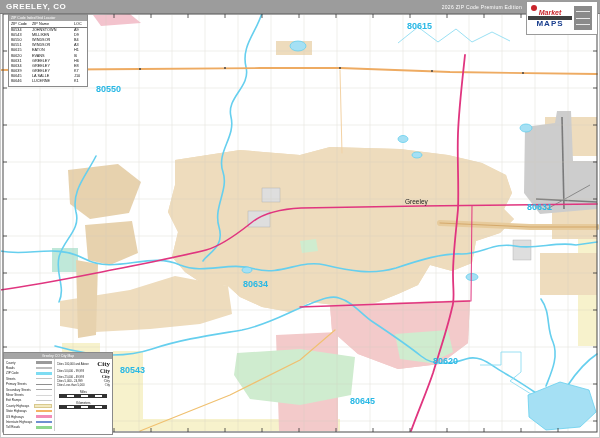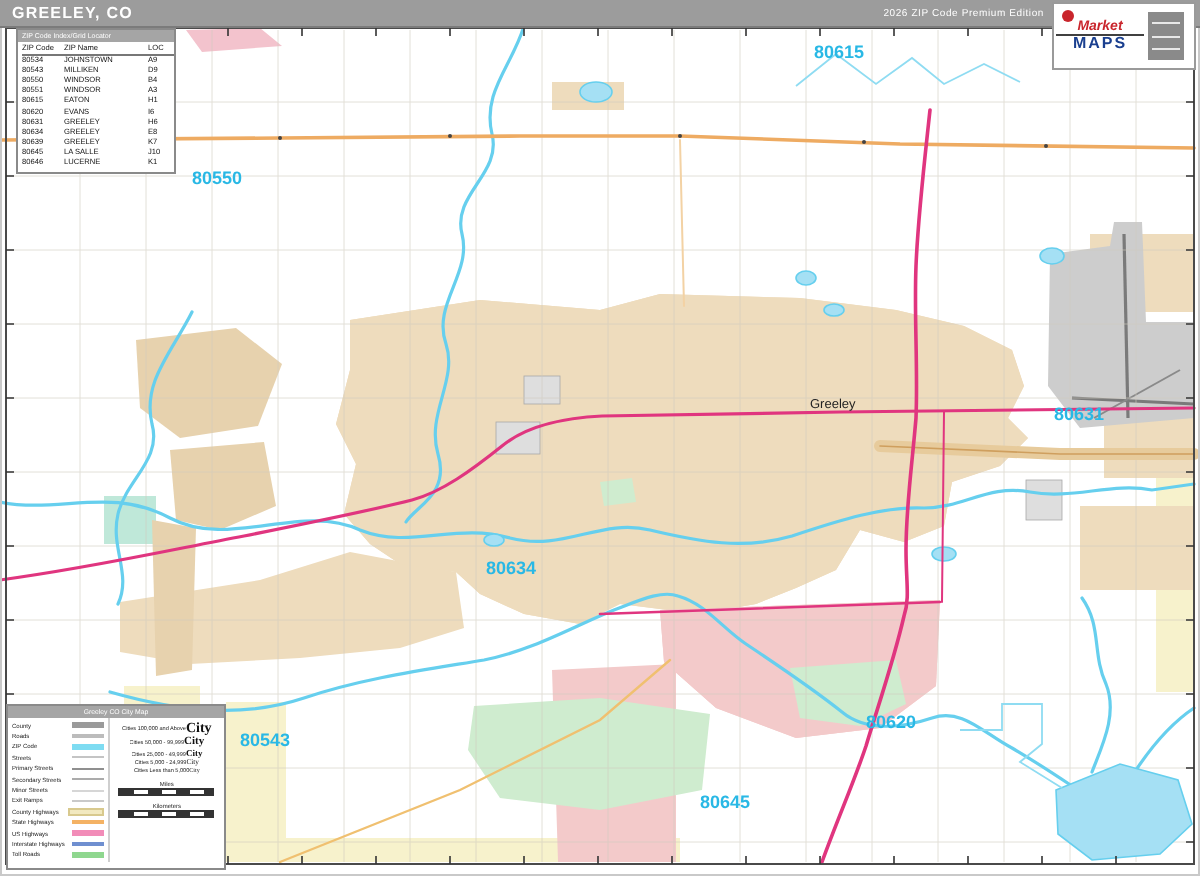--- a/index.html
+++ b/index.html
@@ -8,21 +8,21 @@
   
   .hdr{position:absolute;left:0;top:0;width:600px;height:13px;background:#9c9c9c;
        border-bottom:1px solid #7b7b7b;z-index:30;}
   .hdr-title{position:absolute;left:6px;top:2px;font-size:8px;font-weight:bold;color:#fff;letter-spacing:.6px;}
   .hdr-edition{position:absolute;right:78px;top:4px;font-size:5px;color:#fff;letter-spacing:.3px;}
   
   .logo{position:absolute;right:2px;top:1px;width:68px;height:30px;background:#fff;
         border:1px solid #9a9a9a;z-index:40;display:flex;align-items:center;padding:1px;}
   .logo-left{width:44px;text-align:center;line-height:1;}
   .logo-market{font-size:7px;font-style:italic;font-weight:bold;color:#c9252c;}
-  .logo-maps{font-size:8px;font-weight:bold;color:#1a3f8f;letter-spacing:1px;border-top:1px solid #404040;}
+  .logo-maps{font-size:8px;font-weight:bold;color:#1a3f8f;letter-spacing:1px;border-top:4px solid #404040;}
   .logo-dot{position:absolute;left:4px;top:3px;width:6px;height:6px;border-radius:50%;background:#c9252c;}
   .logo-right{width:18px;height:24px;background:#8a8a8a;margin-left:2px;
               display:flex;flex-direction:column;justify-content:space-evenly;}
   .logo-right i{display:block;height:1px;background:#e8e8e8;margin:0 2px;}
   
   .map-svg{position:absolute;left:0;top:13px;z-index:1;}
   
   .ziptab{position:absolute;left:8px;top:14px;width:78px;background:#fff;border:1px solid #8a8a8a;z-index:20;}
   .ziptab-hdr{height:6px;background:#a5a5a5;color:#fff;font-size:3.5px;line-height:6px;padding-left:2px;}
   .ziptab-grid{display:grid;grid-template-columns:21px 42px 13px;padding:1px 2px 2px 2px;}
@@ -44,21 +44,21 @@
   .sw-primary{height:1px;background:#8f8f8f;}
   .sw-secondary{height:1px;background:#ababab;}
   .sw-minor{height:1px;background:#d6d6d6;}
   .sw-ramp{height:1px;background:#c9c9c9;}
   .sw-cohwy{height:2px;background:#f2e9c0;border:0.4px solid #d8c98e;}
   .sw-state{height:2.4px;background:#f4b264;}
   .sw-us{height:2.4px;background:#f28cb8;}
   .sw-interstate{height:2.4px;background:#6f8fd0;}
   .sw-toll{height:2.4px;background:#8fd78f;}
   .leg-right{width:58px;padding:1px 2px;border-left:0.5px solid #cfcfcf;}
-  .city-row{display:flex;justify-content:center;align-items:center;}
+  .city-row{display:flex;justify-content:space-between;align-items:center;}
   .city-row .lab{font-size:2.8px;color:#222;white-space:nowrap;overflow:hidden;max-width:36px;}
   .ex{font-weight:bold;color:#111;font-family:"Liberation Serif","DejaVu Serif",serif;}
   .ex1{font-size:7px;}  .ex2{font-size:5.5px;}  .ex3{font-size:4.5px;}
   .ex4{font-size:3.6px;font-weight:normal;}  .ex5{font-size:3px;font-weight:normal;}
   .scale-grp{margin-top:2.5px;text-align:center;}
   .scale-grp .lab{font-size:3px;color:#222;}
   .scale-bar{margin:0.5px auto 0 auto;width:46px;height:2px;border:0.5px solid #333;
              background:repeating-linear-gradient(90deg,#333 0 7px,#fff 7px 14px);}
 </style>
 </head>

